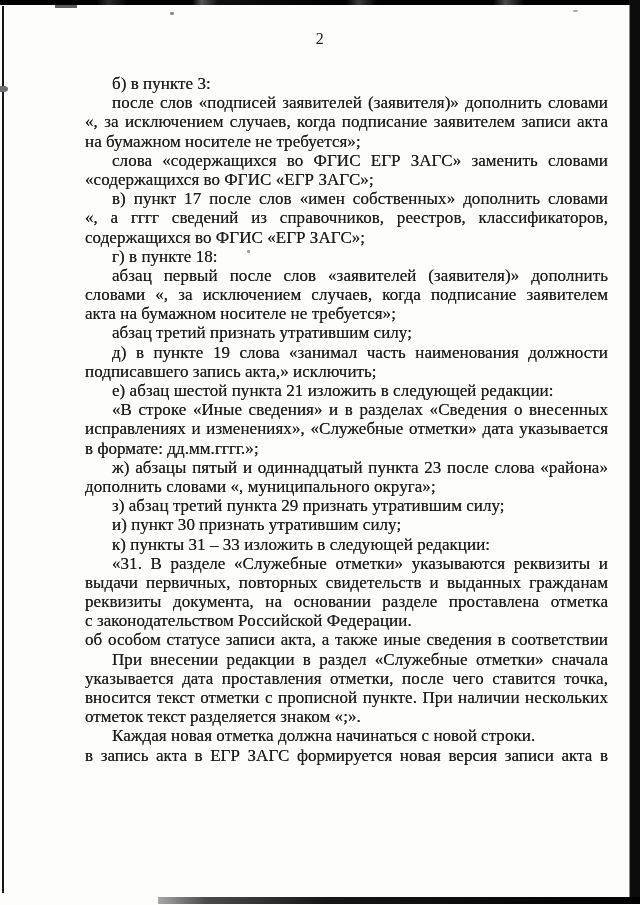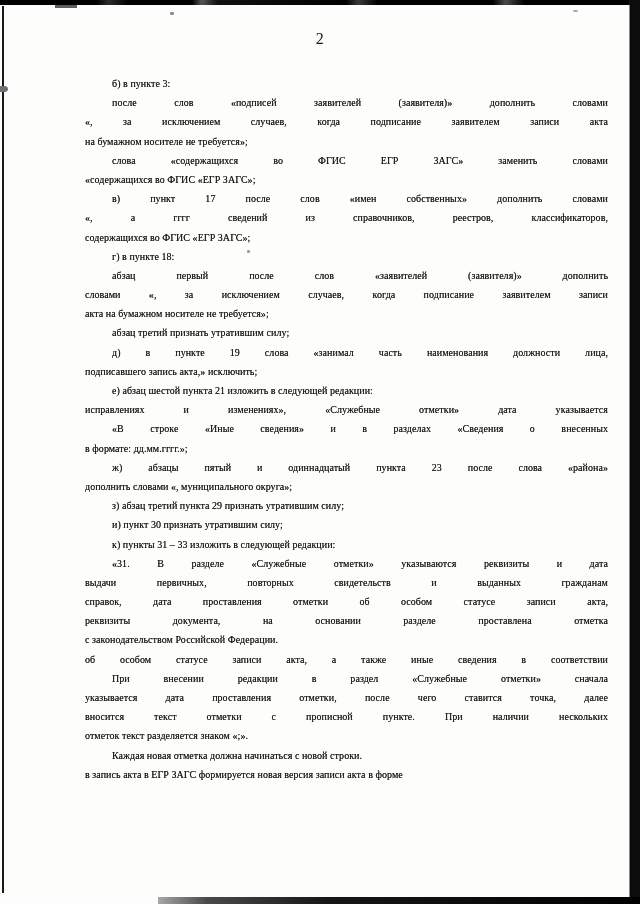--- a/index.html
+++ b/index.html
@@ -62,21 +62,21 @@
     text-align: center;
     font-size: 16px;
     line-height: 16px;
     letter-spacing: .5px;
   }
   
   .textblock {
     position: absolute;
     left: 85px; top: 74px;
     width: 523px;
-    font-size: 10px;
+    font-size: 17px;
     line-height: 19.2px;
     letter-spacing: 0.05px;
     text-shadow: 0 0 0.45px rgba(10,10,10,.75);
   }
   .ln {
     height: 19.2px;
     overflow: hidden;
     text-align: justify;
     text-align-last: justify;
     white-space: normal;
@@ -112,31 +112,30 @@
       <div class="ln">«, а гггг сведений из справочников, реестров, классификаторов,</div>
       <div class="ln end">содержащихся во ФГИС «ЕГР ЗАГС»;</div>
       <div class="ln ind end">г) в пункте 18:</div>
       <div class="ln ind">абзац первый после слов «заявителей (заявителя)» дополнить</div>
       <div class="ln">словами «, за исключением случаев, когда подписание заявителем записи</div>
       <div class="ln end">акта на бумажном носителе не требуется»;</div>
       <div class="ln ind end">абзац третий признать утратившим силу;</div>
       <div class="ln ind">д) в пункте 19 слова «занимал часть наименования должности лица,</div>
       <div class="ln end">подписавшего запись акта,» исключить;</div>
       <div class="ln ind end">е) абзац шестой пункта 21 изложить в следующей редакции:</div>
+      <div class="ln ind">«В строке «Иные сведения» и в разделах «Сведения о внесенных</div>
       <div class="ln">исправлениях и изменениях», «Служебные отметки» дата указывается</div>
-      <div class="ln ind">«В строке «Иные сведения» и в разделах «Сведения о внесенных</div>
       <div class="ln end">в формате: дд.мм.гггг.»;</div>
       <div class="ln ind">ж) абзацы пятый и одиннадцатый пункта 23 после слова «района»</div>
       <div class="ln end">дополнить словами «, муниципального округа»;</div>
       <div class="ln ind end">з) абзац третий пункта 29 признать утратившим силу;</div>
       <div class="ln ind end">и) пункт 30 признать утратившим силу;</div>
       <div class="ln ind end">к) пункты 31 – 33 изложить в следующей редакции:</div>
       <div class="ln ind">«31. В разделе «Служебные отметки» указываются реквизиты и дата</div>
       <div class="ln">выдачи первичных, повторных свидетельств и выданных гражданам</div>
-      <div class="ln">справок, дата проставления отметки об особом статусе записи акта,</div>
       <div class="ln">реквизиты документа, на основании разделе проставлена отметка</div>
       <div class="ln end">с законодательством Российской Федерации.</div>
       <div class="ln">об особом статусе записи акта, а также иные сведения в соответствии</div>
       <div class="ln ind">При внесении редакции в раздел «Служебные отметки» сначала</div>
       <div class="ln">указывается дата проставления отметки, после чего ставится точка, далее</div>
       <div class="ln">вносится текст отметки с прописной пункте. При наличии нескольких</div>
       <div class="ln end">отметок текст разделяется знаком «;».</div>
       <div class="ln ind end">Каждая новая отметка должна начинаться с новой строки.</div>
       <div class="ln end">в запись акта в ЕГР ЗАГС формируется новая версия записи акта в форме</div>
     </div>

